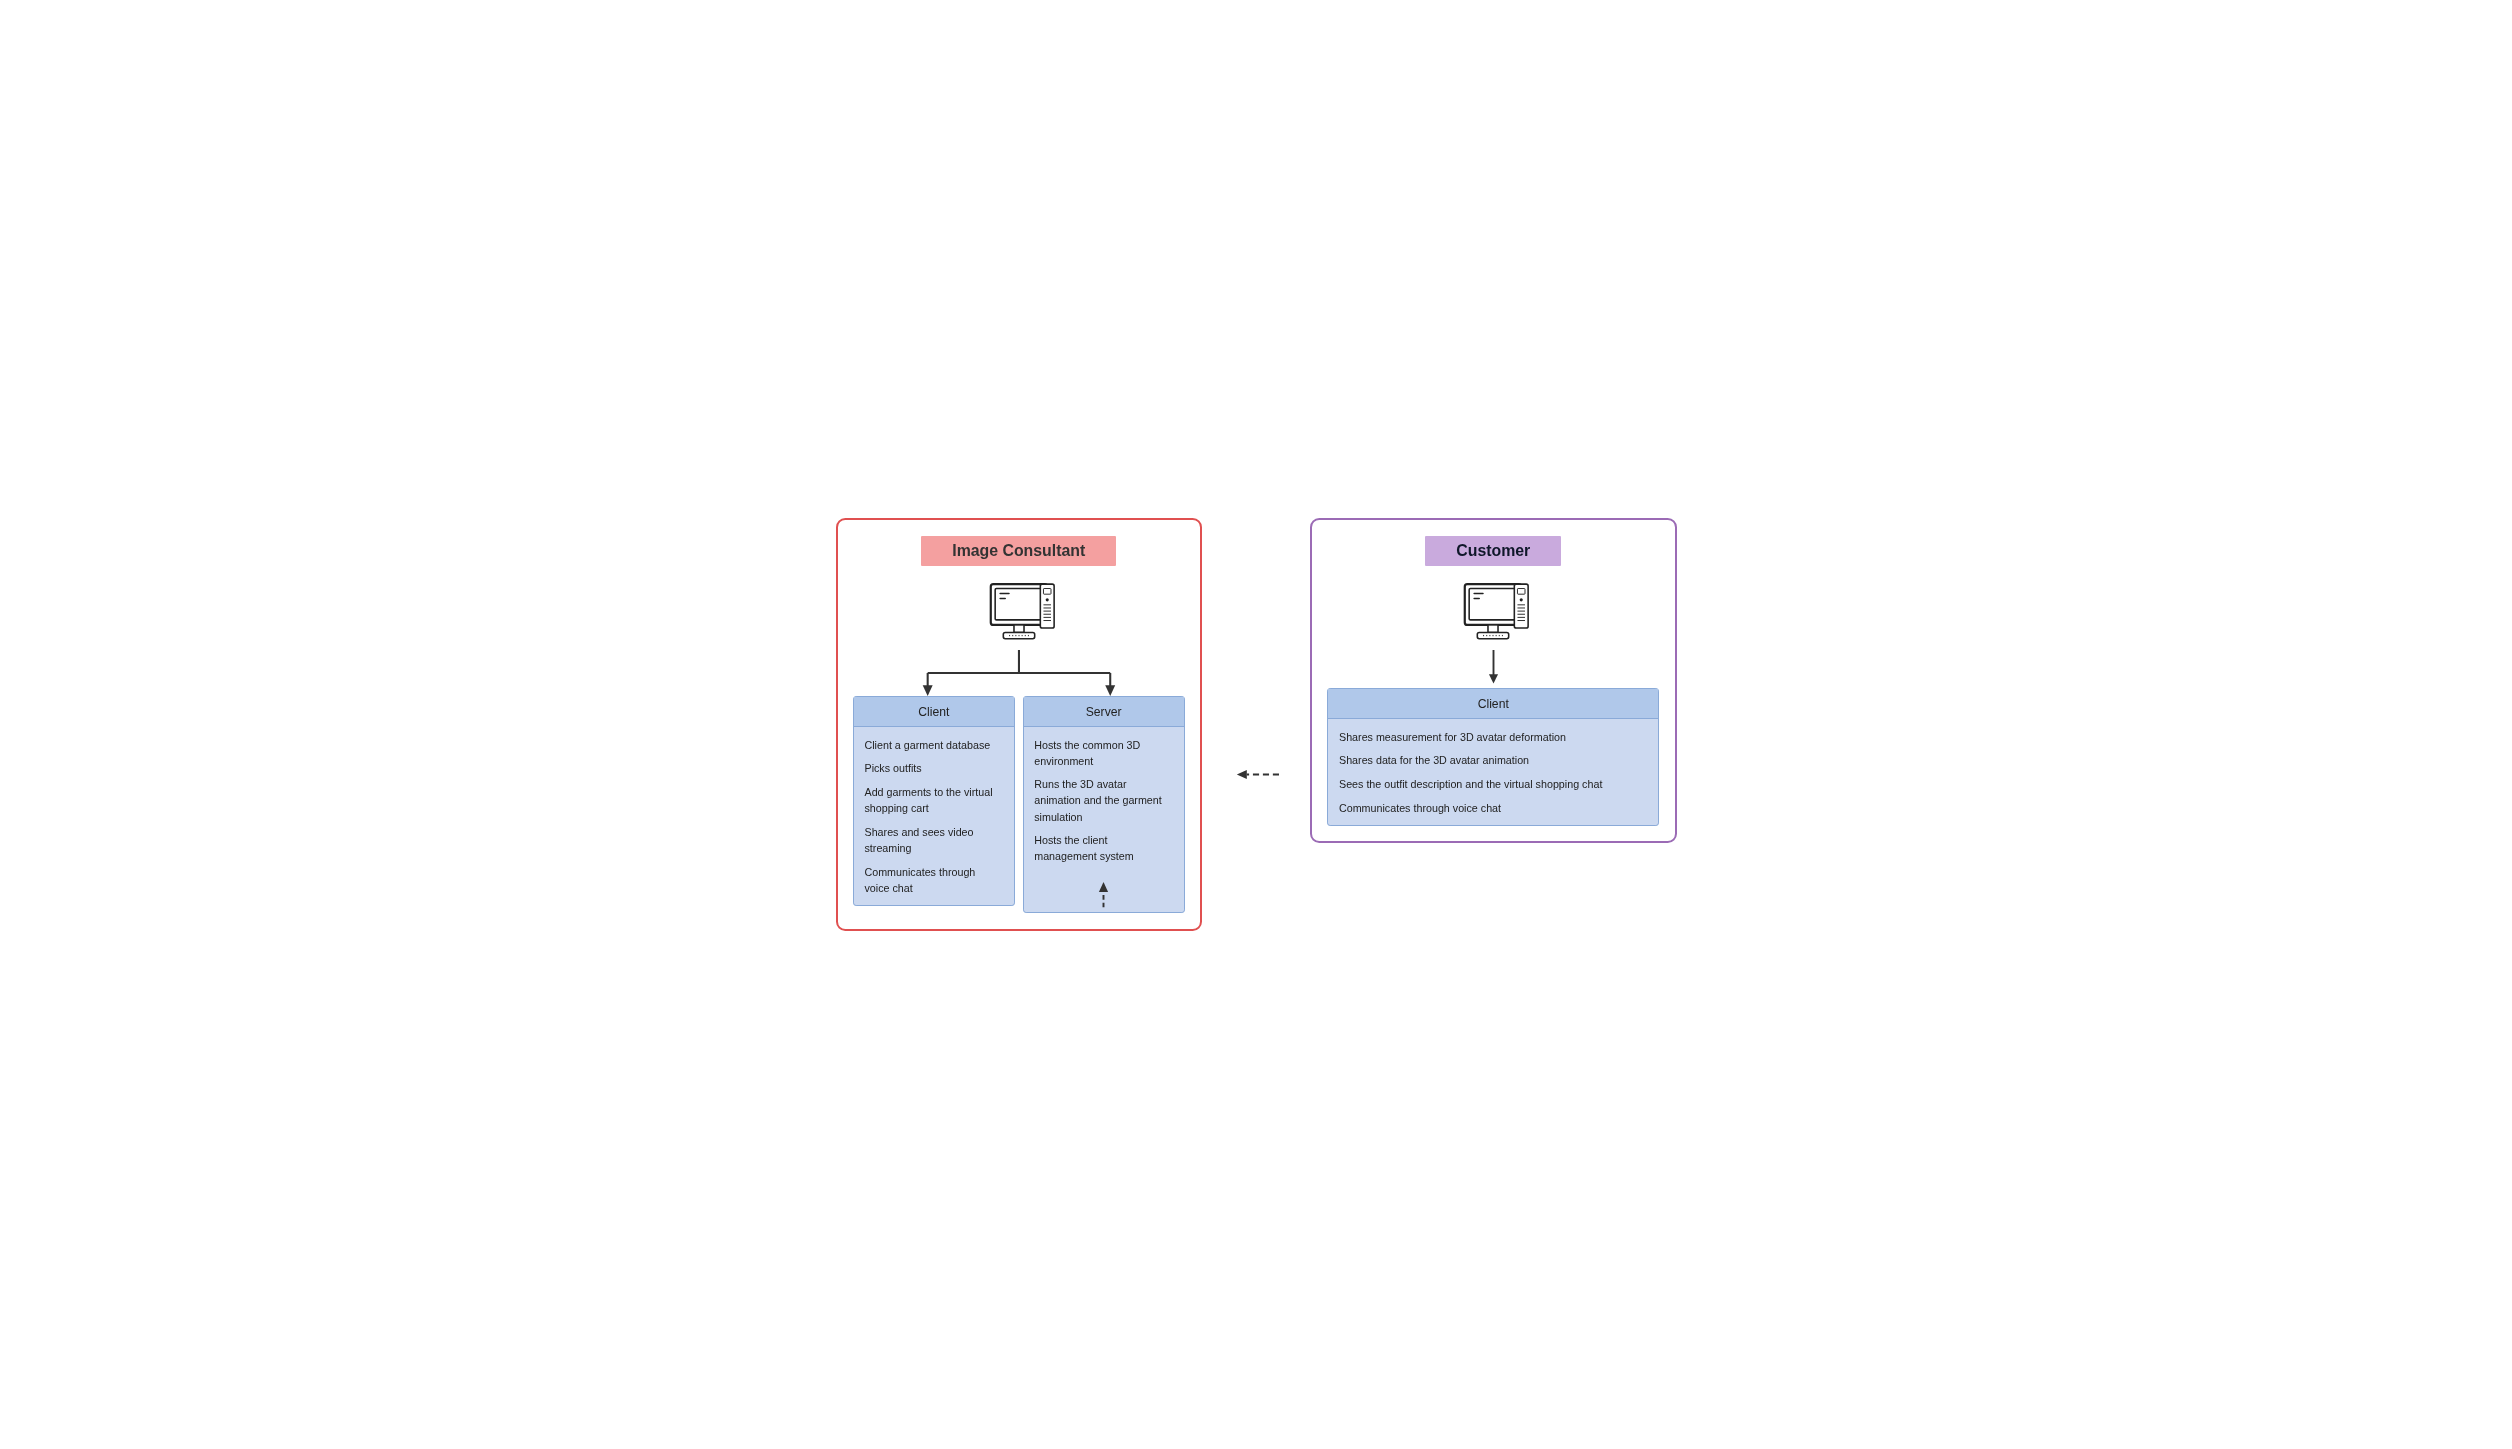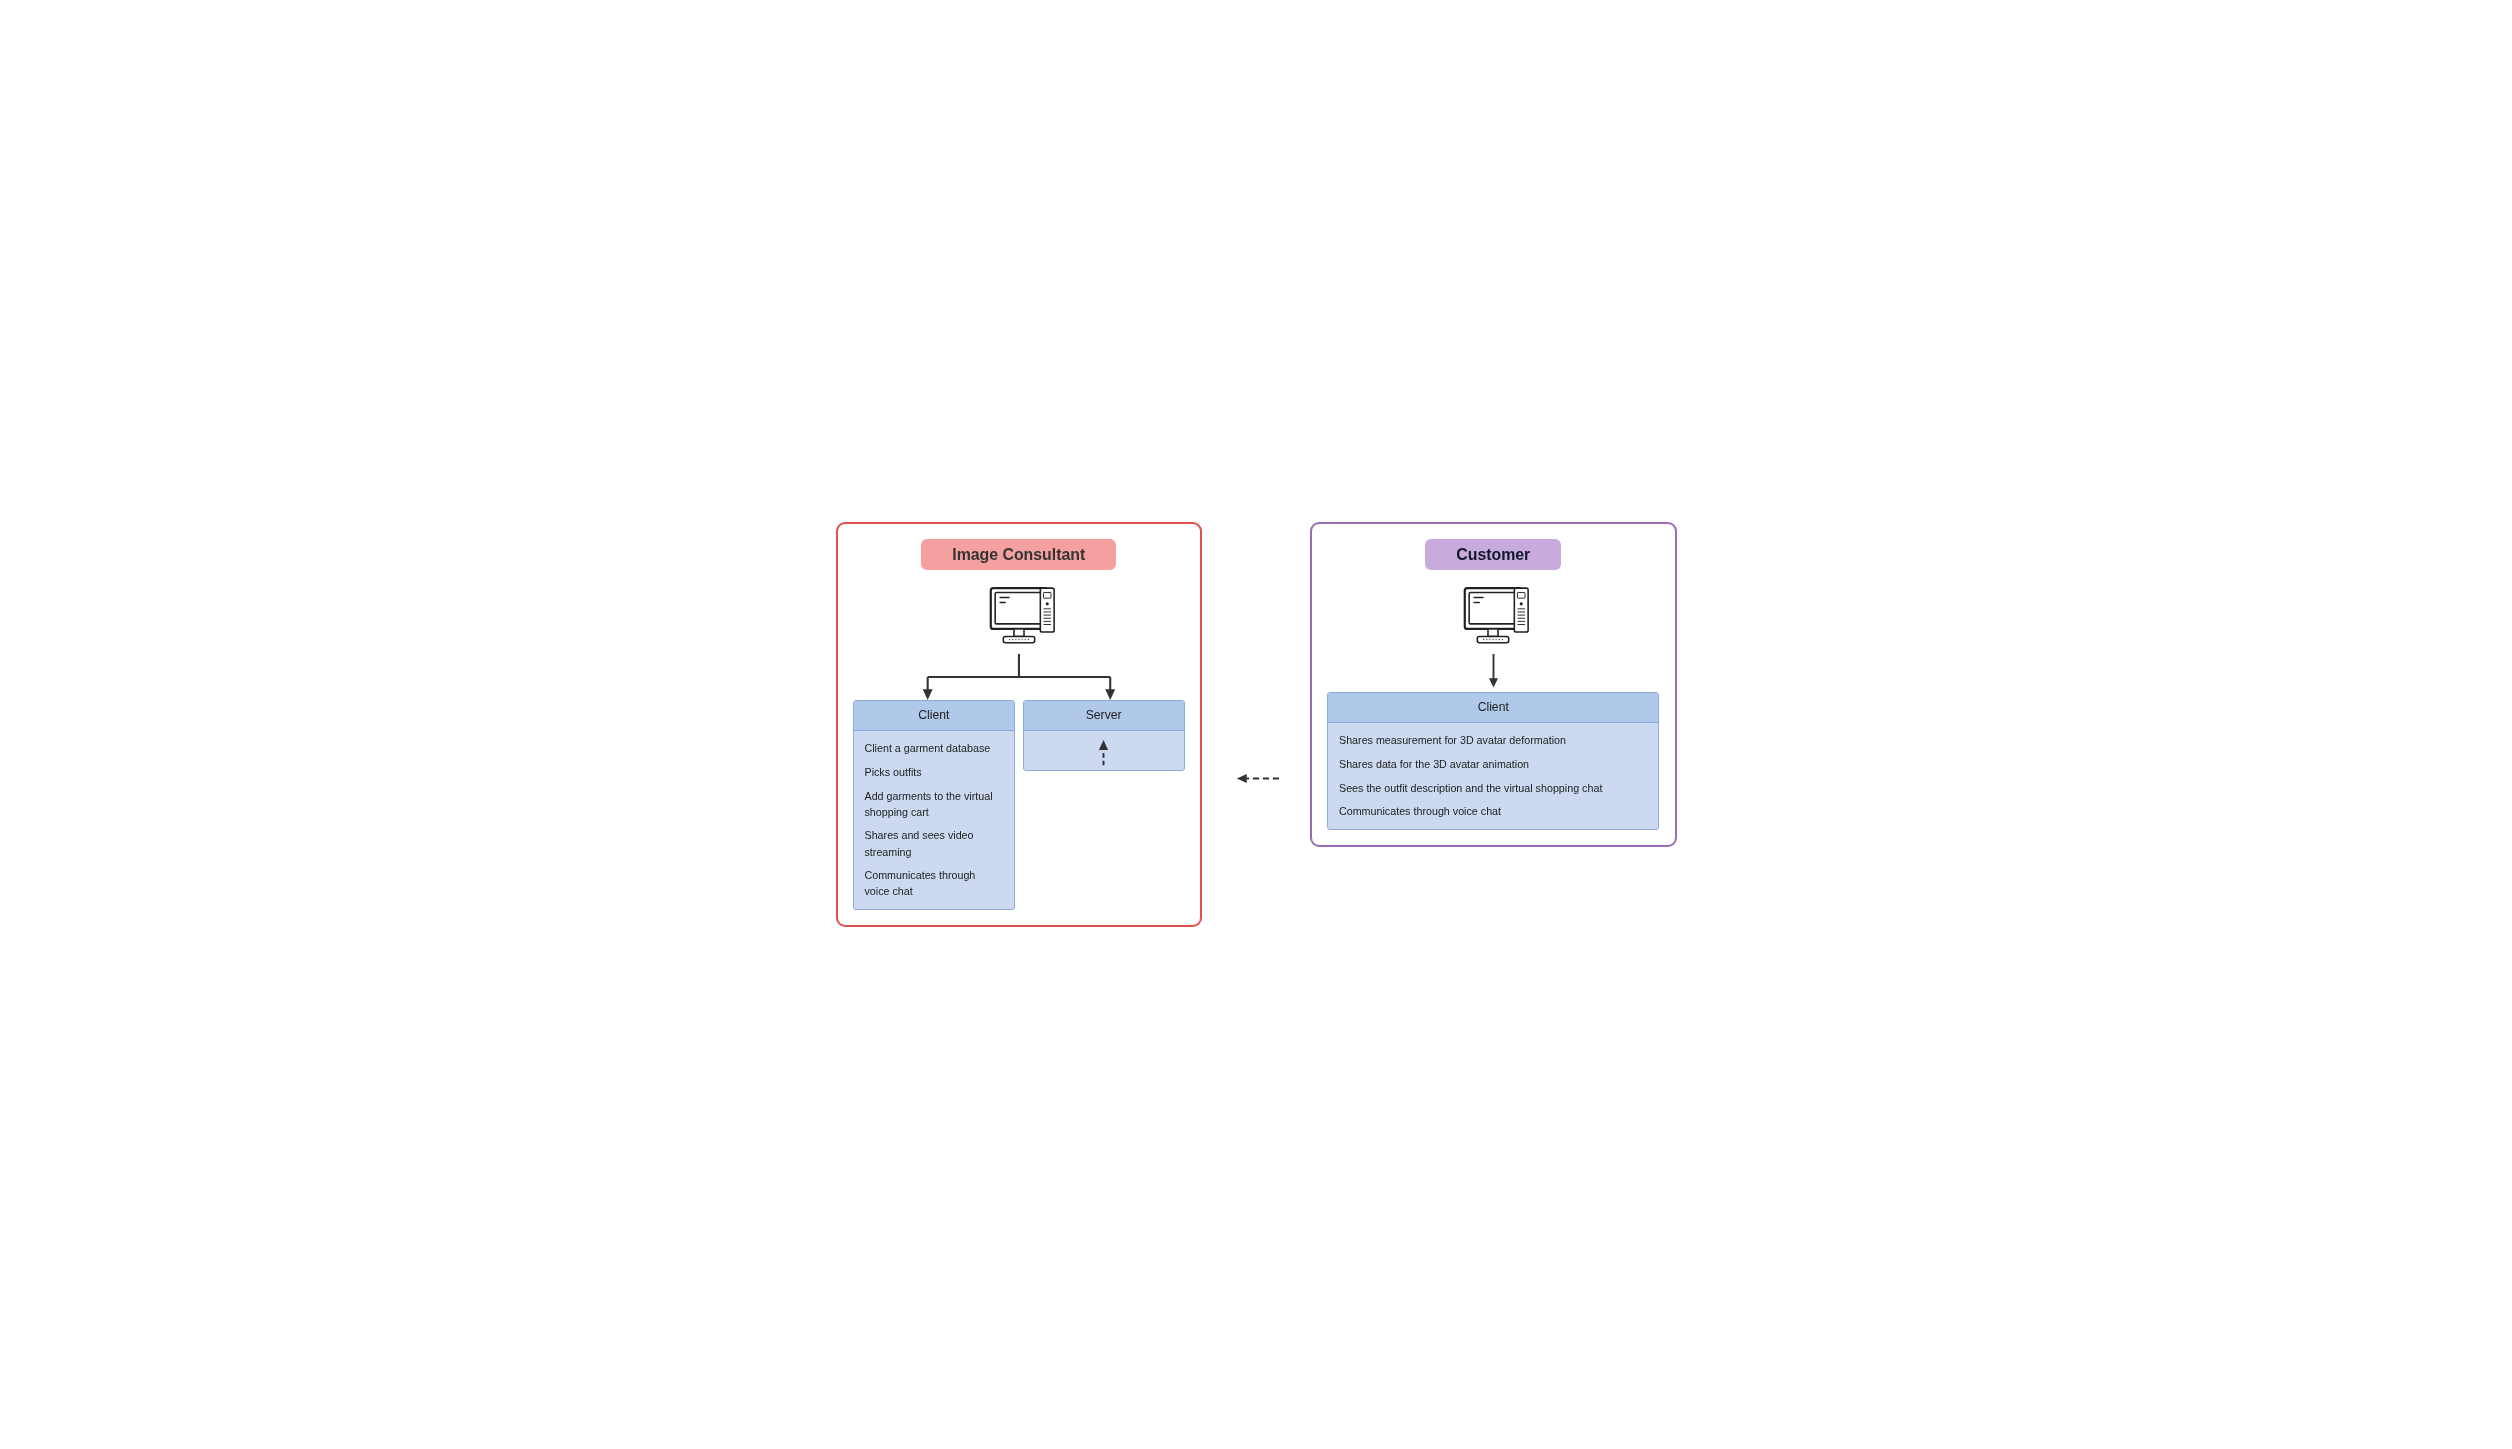--- a/index.html
+++ b/index.html
@@ -38,21 +38,21 @@
       position: relative;
     }
     
     .panel-title {
       text-align: center;
       margin-bottom: 15.3px;
     }
     .panel-title-badge {
       display: inline-block;
       padding: 6.1px 31px;
-      border-radius: 6px;
+      border-radius: 1px;
       font-size: 1.3em;
       font-weight: bold;
     }
     .badge-consultant {
       background: #f4a0a0;
       color: #333;
     }
     .badge-customer {
       background: #c9aadd;
       color: #0f172a;
@@ -190,20 +190,25 @@
           <p>Client a garment database</p>
           <p>Picks outfits</p>
           <p>Add garments to the virtual shopping cart</p>
           <p>Shares and sees video streaming</p>
           <p>Communicates through voice chat</p>
         </div>
       </div>
 
       <div class="sub-box" style="position:relative;">
         <div class="sub-box-header">Server</div>
+        <div class="sub-box-content">
+          <p>Hosts the common 3D environment</p>
+          <p>Runs the 3D avatar animation and the garment simulation</p>
+          <p>Hosts the client management system</p>
+        </div>
 
         <div style="display:flex;justify-content:center;margin-top:4.6px;margin-bottom:3.1px;">
           <svg width="23" height="31" viewBox="0 0 30 40">
             <line x1="15" y1="38" x2="15" y2="12" stroke="#333" stroke-width="2.5" stroke-dasharray="6,4"></line>
             <polygon points="15,5 9,18 21,18" fill="#333"></polygon>
           </svg>
         </div>
       </div>
     </div>
   </div>

